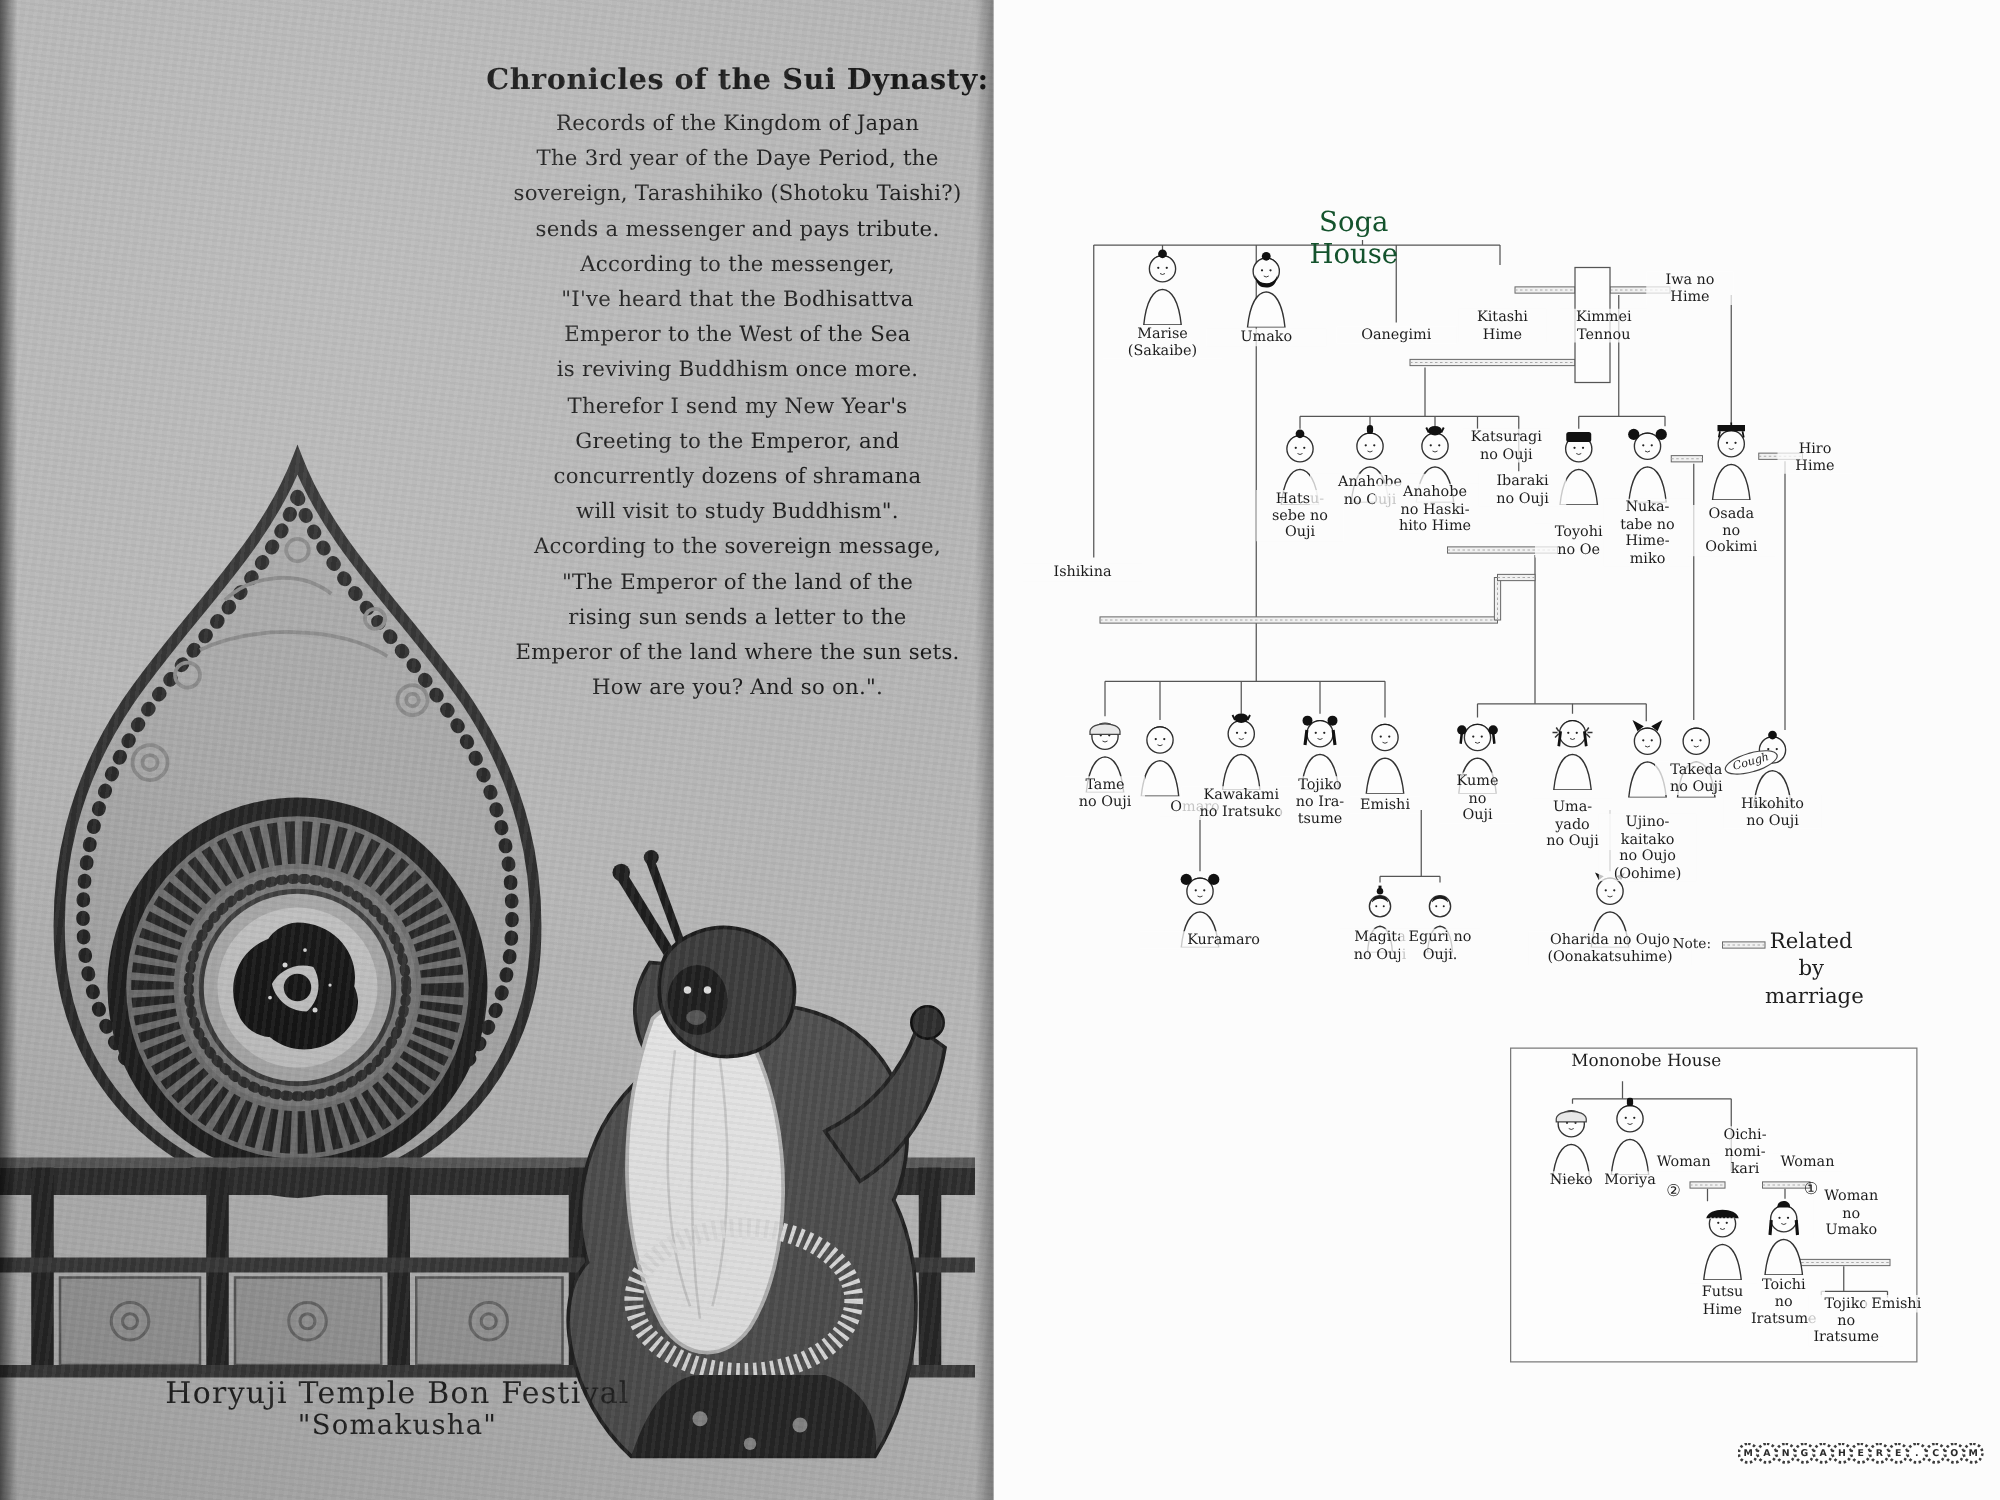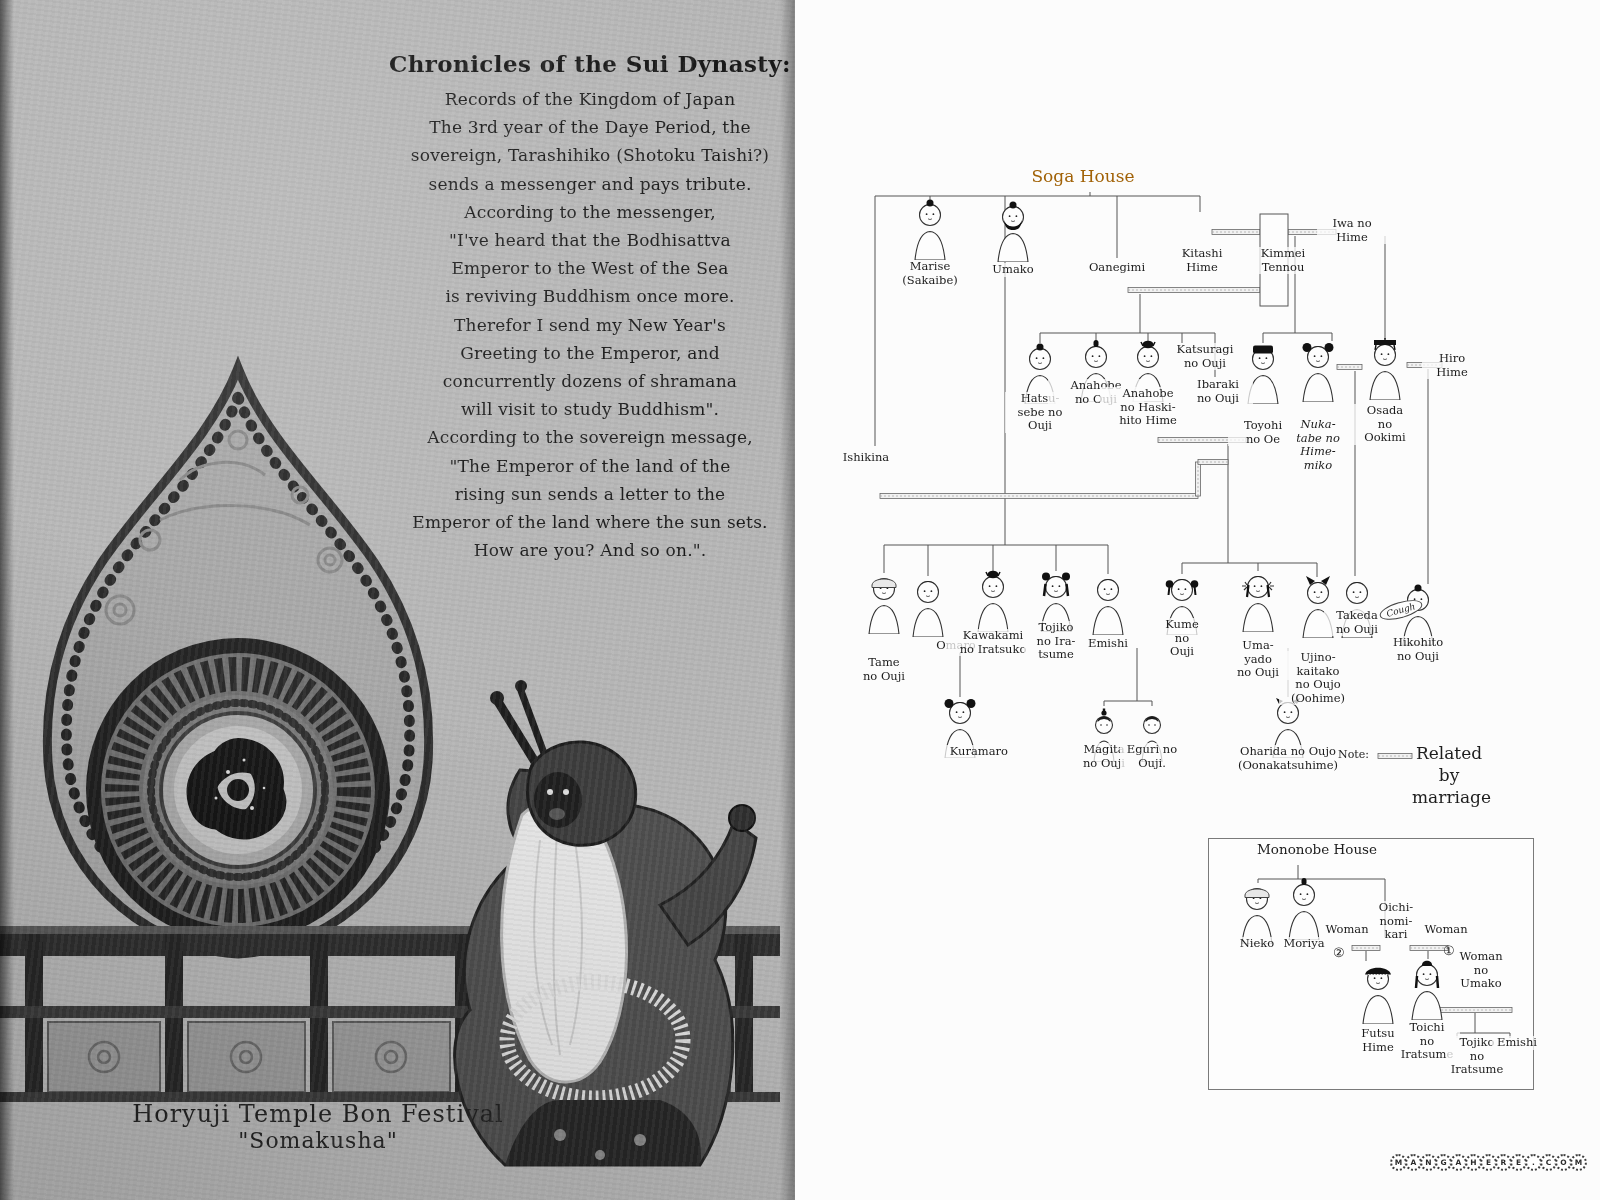--- a/index.html
+++ b/index.html
@@ -23,21 +23,21 @@
   #left-caption{position:absolute;left:118px;top:1100px;width:400px;text-align:center;color:#222;}
   #left-caption .cap1{font-size:24px;letter-spacing:1px;}
   #left-caption .cap2{font-size:22px;letter-spacing:1px;}
   
   #right-page{position:absolute;left:795px;top:0;width:805px;height:1200px;background:#fcfcfc;}
   #title-box{position:absolute;left:948px;top:56px;width:402px;height:58px;background:#fdfdfd;
      border:1.5px solid #4a4a4a;outline:1px dashed #9a9a9a;outline-offset:3px;
      display:flex;flex-direction:column;align-items:center;justify-content:center;z-index:5;}
   #title-box div{font-size:19px;line-height:25px;color:#222;letter-spacing:.4px;}
   #soga-house-label{position:absolute;left:1023px;top:166px;width:120px;text-align:center;
-     font-size:17px;color:#a16207;z-index:4;}
+     font-size:22px;color:#14532d;z-index:4;}
   #mononobe-box{position:absolute;left:1208px;top:838px;width:324px;height:250px;
      border:1px solid #7a7a7a;background:#fdfdfd;z-index:1;}
   #mononobe-label{position:absolute;left:1254px;top:841px;width:126px;text-align:center;
      font-size:13.5px;color:#1d1d1d;z-index:4;}
   #lines-svg{position:absolute;left:0;top:0;z-index:2;}
   .portrait{position:absolute;z-index:3;}
   .plabel{position:absolute;z-index:4;font-size:11.5px;line-height:1.18;text-align:center;
      white-space:pre-line;color:#1c1c1c;background:rgba(252,252,252,.75);}
   .anno{position:absolute;z-index:5;color:#222;}
   .anno-circle{font-size:13px;}
@@ -358,21 +358,21 @@
       <div class="portrait" style="left: 1296px; top: 340px;"><svg viewBox="0 0 44 62" width="44" height="62">
           <circle cx="22" cy="17" r="10.5" fill="#fdfdfd" stroke="#333" stroke-width="1.1"></circle>
           <path d="M11.5,16.5 A10.5,10.5 0 0 1 32.5,16.5 C32.5,10.5 28,6.8 22,6.8 C16,6.8 11.5,10.5 11.5,16.5 Z" fill="#1a1a1a"></path>
           <circle cx="18.6" cy="16.2" r="0.9" fill="#222"></circle>
           <circle cx="25.4" cy="16.2" r="0.9" fill="#222"></circle>
           <path d="M20,20.8 Q22,22.4 24,20.8" fill="none" stroke="#222" stroke-width="0.7"></path>
           <circle cx="11" cy="7.5" r="4.5" fill="#111"></circle>
           <circle cx="33" cy="7.5" r="4.5" fill="#111"></circle>
           <path d="M7,62 C9,42.5 15,34 22,33.5 C29,34 35,42.5 37,62 Z" fill="#fdfdfd" stroke="#333" stroke-width="1.1"></path>
         </svg></div>
-      <div class="plabel" style="left: 1283px; top: 418px; width: 70px; font-style: italic;">Nuka-
+      <div class="plabel" style="left: 1283px; top: 399px; width: 70px;">Nuka-
 tabe no
 Hime-
 miko</div>
       <div class="portrait" style="left: 1363px; top: 338px;"><svg viewBox="0 0 44 62" width="44" height="62">
           <circle cx="22" cy="17" r="10.5" fill="#fdfdfd" stroke="#333" stroke-width="1.1"></circle>
           <path d="M11.5,16.5 A10.5,10.5 0 0 1 32.5,16.5 C32.5,10.5 28,6.8 22,6.8 C16,6.8 11.5,10.5 11.5,16.5 Z" fill="#1a1a1a"></path>
           <circle cx="18.6" cy="16.2" r="0.9" fill="#222"></circle>
           <circle cx="25.4" cy="16.2" r="0.9" fill="#222"></circle>
           <path d="M20,20.8 Q22,22.4 24,20.8" fill="none" stroke="#222" stroke-width="0.7"></path>
           <rect x="11" y="2" width="22" height="5" fill="#111"></rect>
@@ -386,21 +386,21 @@
 Hime</div>
       <div class="plabel" style="left: 818px; top: 451px; width: 96px;">Ishikina</div>
       <div class="portrait" style="left: 862px; top: 572px;"><svg viewBox="0 0 44 62" width="44" height="62">
           <circle cx="22" cy="17" r="10.5" fill="#fdfdfd" stroke="#333" stroke-width="1.1"></circle>
           <circle cx="18.6" cy="16.2" r="0.9" fill="#222"></circle>
           <circle cx="25.4" cy="16.2" r="0.9" fill="#222"></circle>
           <path d="M20,20.8 Q22,22.4 24,20.8" fill="none" stroke="#222" stroke-width="0.7"></path>
           <path d="M10,13 C11,5 33,5 34,13 L34,15.5 L10,15.5 Z" fill="#e8e8e8" stroke="#444" stroke-width="1"></path>
           <path d="M7,62 C9,42.5 15,34 22,33.5 C29,34 35,42.5 37,62 Z" fill="#fdfdfd" stroke="#333" stroke-width="1.1"></path>
         </svg></div>
-      <div class="plabel" style="left: 852px; top: 621px; width: 64px; margin-top: 35px;">Tame
+      <div class="plabel" style="left: 852px; top: 621px; width: 64px;">Tame
 no Ouji</div>
       <div class="portrait" style="left: 906px; top: 575px;"><svg viewBox="0 0 44 62" width="44" height="62">
           <circle cx="22" cy="17" r="10.5" fill="#fdfdfd" stroke="#333" stroke-width="1.1"></circle>
           <path d="M11.5,16.5 A10.5,10.5 0 0 1 32.5,16.5 C32.5,10.5 28,6.8 22,6.8 C16,6.8 11.5,10.5 11.5,16.5 Z" fill="#1a1a1a"></path>
           <circle cx="18.6" cy="16.2" r="0.9" fill="#222"></circle>
           <circle cx="25.4" cy="16.2" r="0.9" fill="#222"></circle>
           <path d="M20,20.8 Q22,22.4 24,20.8" fill="none" stroke="#222" stroke-width="0.7"></path>
           <path d="M7,62 C9,42.5 15,34 22,33.5 C29,34 35,42.5 37,62 Z" fill="#fdfdfd" stroke="#333" stroke-width="1.1"></path>
         </svg></div>
       <div class="plabel" style="left: 928px; top: 639px; width: 56px;">Omaro</div>

